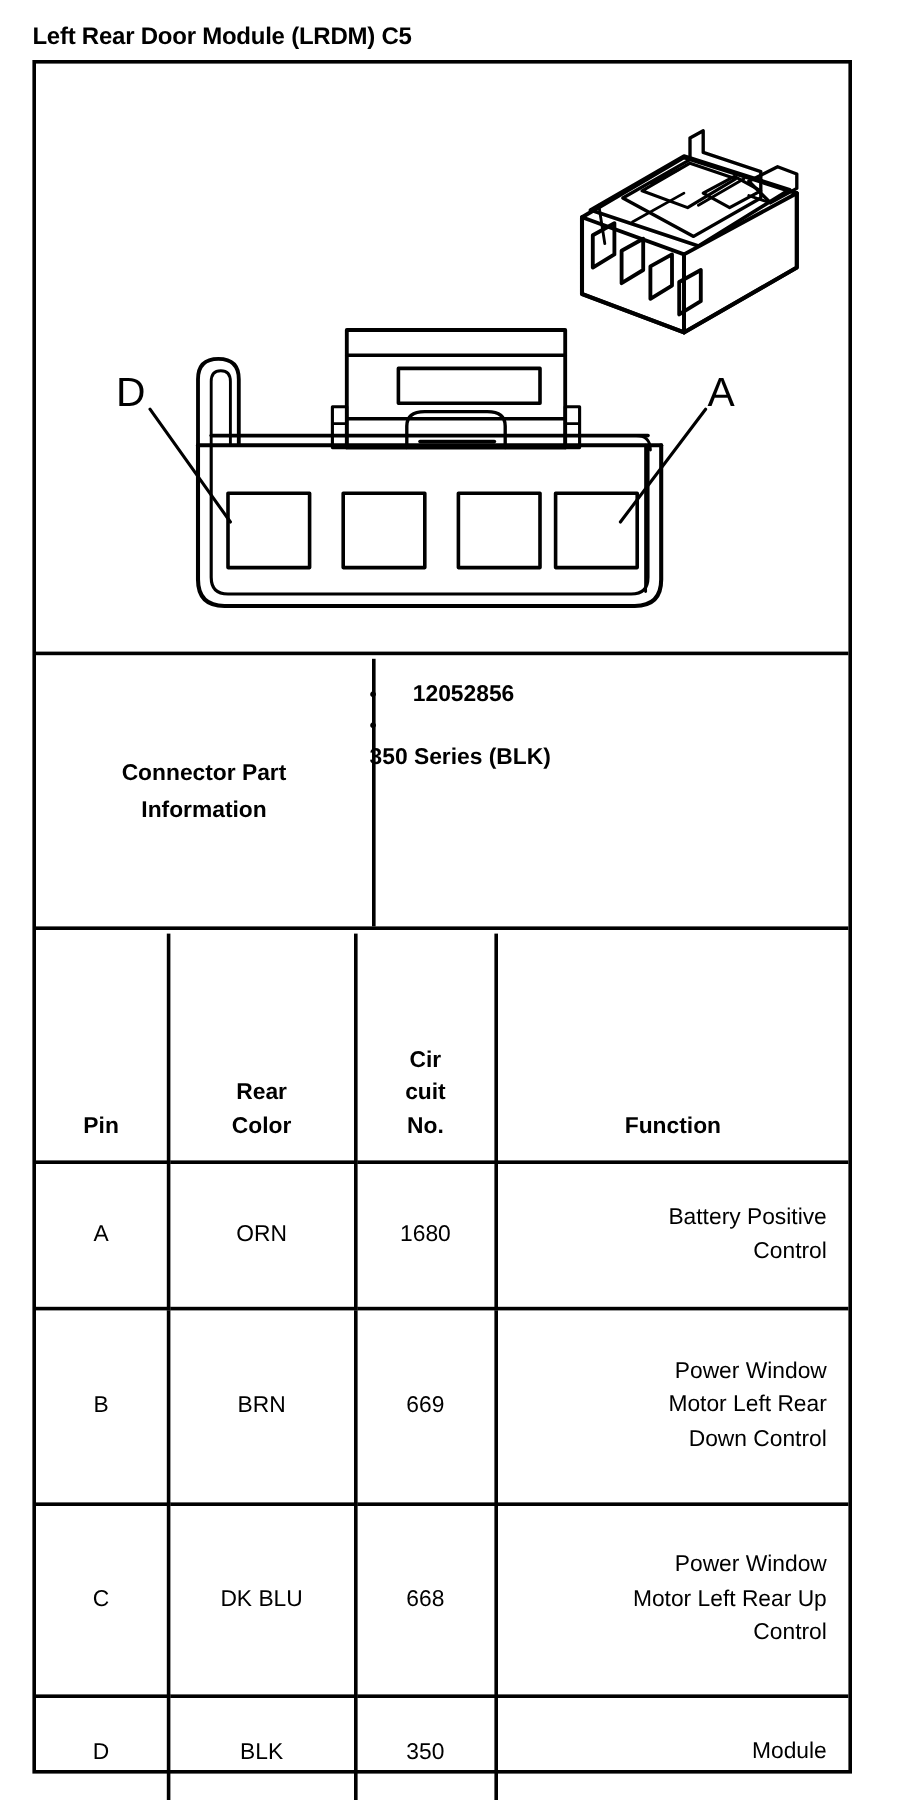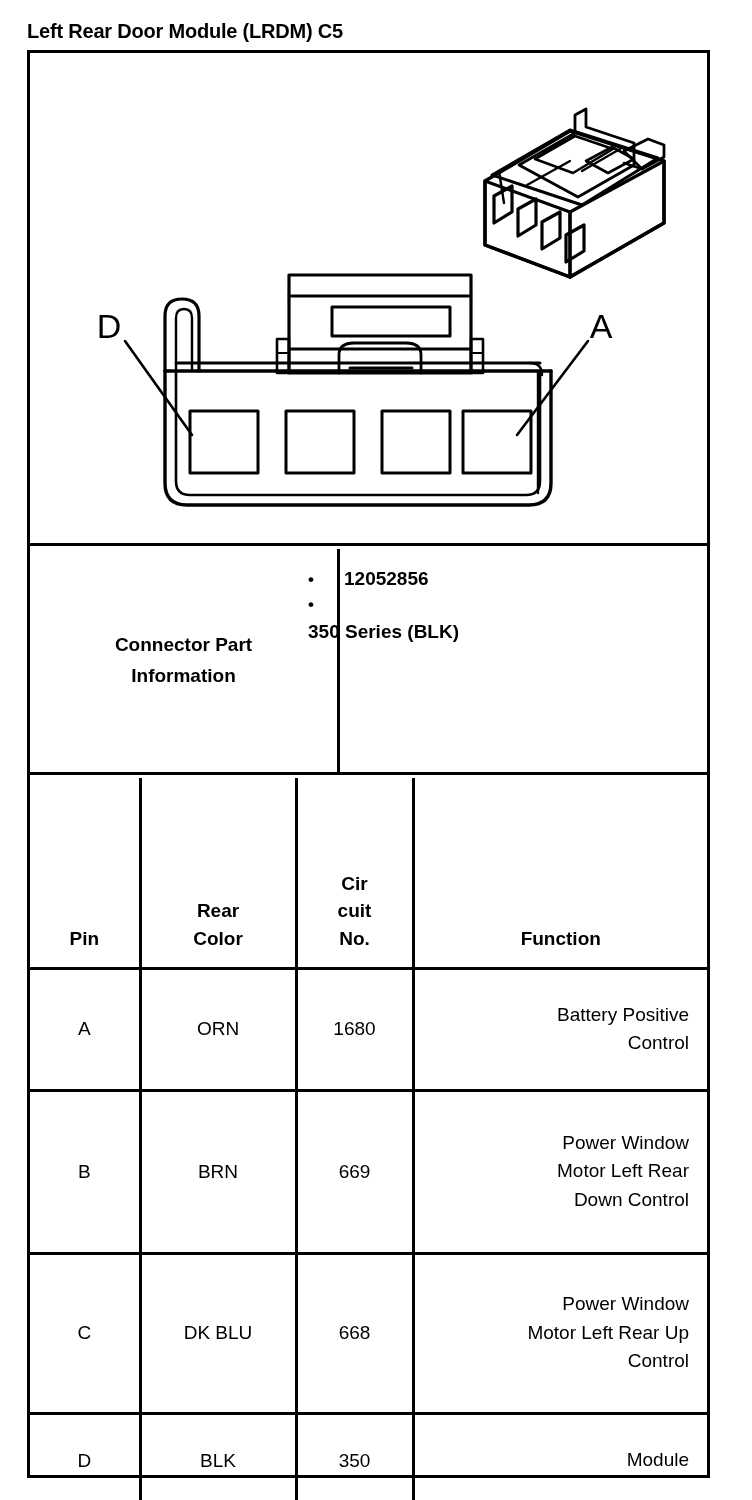--- a/index.html
+++ b/index.html
@@ -29,21 +29,21 @@
     border-bottom:3px solid #000;box-sizing:border-box;overflow:hidden;
   }
   .illus svg{position:absolute;left:0;top:0;}
 
   
   .cpi{
     position:absolute;left:0;top:496px;width:677px;height:226px;
     box-sizing:border-box;border-bottom:3px solid #000;
   }
   .cpi-label{
-    position:absolute;left:0;top:0;width:310px;height:223px;
+    position:absolute;left:0;top:0;width:283px;height:223px;
     border-right:3px solid #000;box-sizing:border-box;
     display:flex;align-items:center;justify-content:center;
     text-align:center;font-size:19px;font-weight:bold;line-height:1.6;
   }
   .cpi-body{
     position:absolute;left:266px;top:0;width:411px;height:223px;
     box-sizing:border-box;padding:16px 10px 0 12px;
     font-size:19px;font-weight:bold;line-height:1.45;
   }
   .bullet-line{display:flex;align-items:baseline;}

